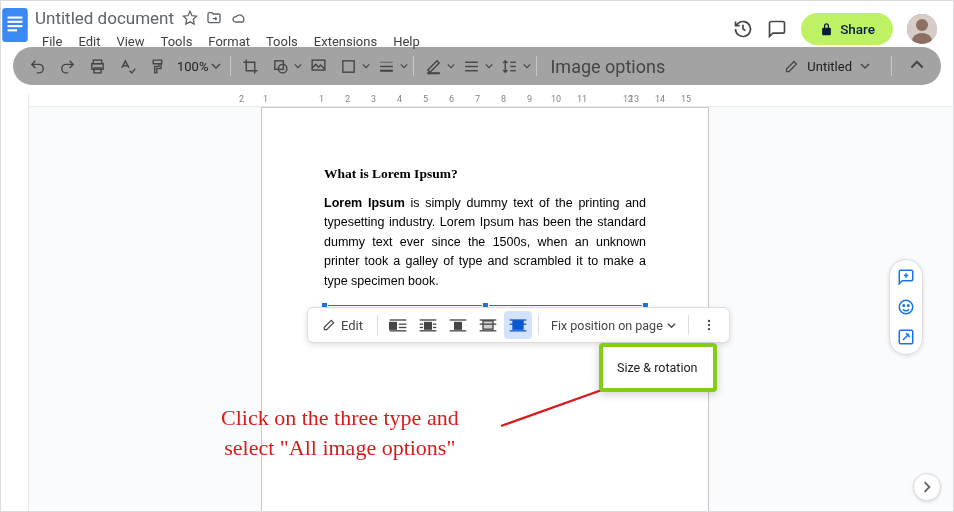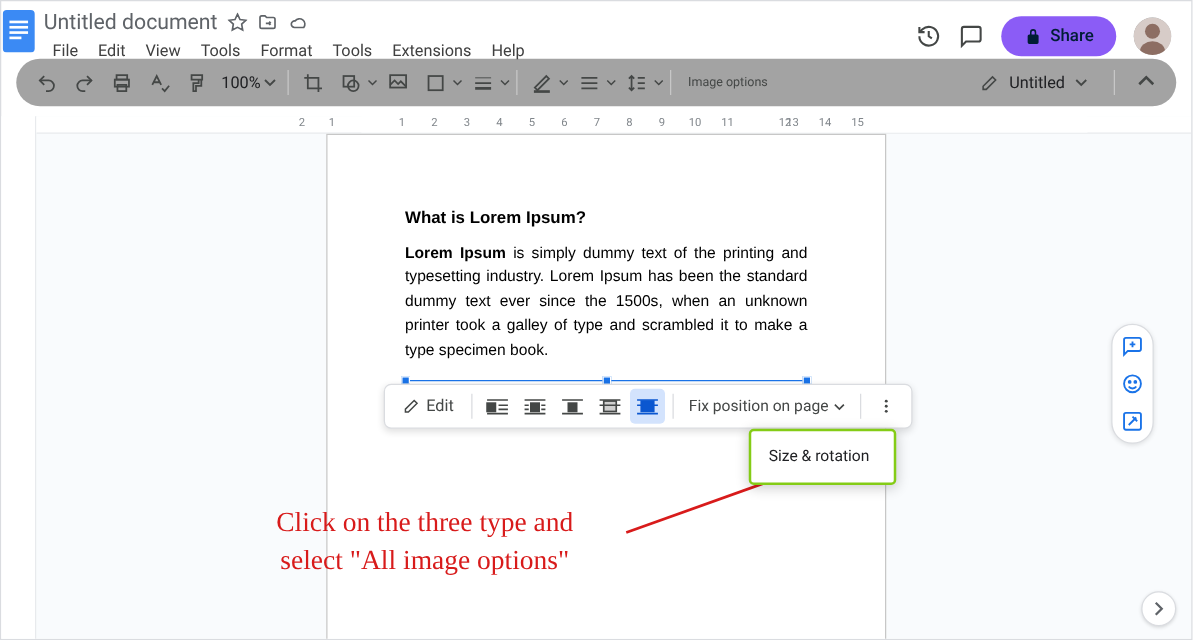--- a/index.html
+++ b/index.html
@@ -8,57 +8,57 @@
 .docs-icon { width: 28px; height: 36px; display: flex; align-items: center; justify-content: center; margin-right: 6px; }
 .docs-icon svg { width: 26px; height: 34px; }
 .title-area { display: flex; flex-direction: column; flex: 1; }
 .title-row { display: flex; align-items: center; gap: 8px; height: 22px; }
 .doc-title { font-size: 17px; color: #5f6368; font-weight: 400; }
 .title-icon { color: #5f6368; display: flex; align-items: center; }
 .menu-row { display: flex; gap: 2px; margin-top: 2px; }
 .menu-item { padding: 3px 7px; font-size: 13px; color: #404040; border-radius: 4px; cursor: pointer; }
 .header-right { display: flex; align-items: center; gap: 14px; padding-right: 4px; padding-top: 6px; }
 .header-icon { color: #444746; display: flex; }
-.share-btn { background: #8b5cf6; color: #001d35; border-radius: 32px; padding: 8px 18px; display: flex; align-items: center; gap: 6px; font-size: 13.5px; font-weight: 500; }
+.share-btn { background: #bef264; color: #001d35; border-radius: 32px; padding: 8px 18px; display: flex; align-items: center; gap: 6px; font-size: 13.5px; font-weight: 500; }
 .avatar { width: 30px; height: 30px; border-radius: 50%; background: linear-gradient(135deg, #888, #ccc); overflow: hidden; }
 .avatar svg { width: 30px; height: 30px; }
 .toolbar-wrap { padding: 0 12px 8px 12px; }
 .toolbar { background: #a3a3a3; border-radius: 24px; height: 38px; display: flex; align-items: center; padding: 0 10px; gap: 2px; }
 .tb-btn { width: 28px; height: 28px; display: flex; align-items: center; justify-content: center; border-radius: 4px; color: #444746; }
 .tb-sep { width: 1px; height: 20px; background: #c7c7c7; margin: 0 3px; }
 .tb-zoom { display: flex; align-items: center; gap: 3px; padding: 0 4px; font-size: 13px; color: #202124; }
-.tb-text { font-size: 10px; color: #444746; padding: 0 8px; }
+.tb-text { font-size: 18px; color: #444746; padding: 0 8px; }
 .tb-caret { color: #444746; }
 .tb-right { margin-left: auto; display: flex; align-items: center; gap: 8px; }
 .editing-btn { display: flex; align-items: center; gap: 8px; padding: 4px 10px; font-size: 13px; color: #202124; }
 .chevron-btn { width: 28px; height: 28px; display: flex; align-items: center; justify-content: center; color: #444746; }
 .workspace { display: flex; height: calc(512px - 46px - 46px); position: relative; background: #f9fbfd; }
 .ruler-v { width: 28px; background: #fff; border-right: 1px solid #e8eaed; }
 .doc-area { flex: 1; position: relative; overflow: hidden; }
 .ruler-h { height: 14px; background: #fff; position: relative; font-size: 9px; color: #80868b; display: flex; align-items: center; border-bottom: 1px solid #e8eaed; }
 .ruler-h .tick { position: absolute; top: 1px; }
 .ruler-hl { position: absolute; top: 0; left: 260px; right: 83px; height: 100%; background: #fff; }
 .page { position: absolute; top: 14px; left: 232px; width: 448px; height: 560px; background: #fff; border: 1px solid #c7c7c7; padding: 58px 62px; }
-.doc-heading { font-family: Liberation Sans, sans-serif; font-size: 13.5px; font-weight: 700; color: #000; margin-bottom: 12px; }
+.doc-heading { font-family: Liberation Serif, serif; font-size: 13.5px; font-weight: 700; color: #000; margin-bottom: 12px; }
 .doc-para { font-family: Arial, sans-serif; font-size: 12.5px; line-height: 1.55; text-align: justify; color: #000; }
 .doc-para b { font-weight: 700; }
 .selected-image { margin-top: 14px; position: relative; }
 .selected-image .img-body { height: 12px; background: linear-gradient(#000, #000) center/100% 4px no-repeat; border: 1.5px solid #1a73e8; position: relative; }
 .sel-handle { width: 7px; height: 7px; background: #1a73e8; border: 1px solid #fff; position: absolute; }
 .h-tl { top: -4px; left: -4px; } .h-tr { top: -4px; right: -4px; }
 .h-bl { bottom: -4px; left: -4px; } .h-br { bottom: -4px; right: -4px; }
 .h-tm { top: -4px; left: 50%; margin-left: -3px; } .h-bm { bottom: -4px; left: 50%; margin-left: -3px; }
 .h-ml { top: 50%; left: -4px; margin-top: -3px; } .h-mr { top: 50%; right: -4px; margin-top: -3px; }
 .img-toolbar { position: absolute; top: 214px; left: 306px; background: #fff; border: 1px solid #dadce0; border-radius: 6px; box-shadow: 0 2px 6px rgba(0,0,0,0.12); height: 36px; display: flex; align-items: center; padding: 0 6px; gap: 2px; z-index: 5; }
 .img-tb-btn { width: 28px; height: 28px; display: flex; align-items: center; justify-content: center; color: #444746; border-radius: 4px; }
 .img-tb-btn.active { background: #d3e3fd; color: #0b57d0; border-radius: 4px; }
 .img-tb-edit { display: flex; align-items: center; gap: 5px; padding: 0 8px; font-size: 13px; color: #444746; }
 .img-tb-sep { width: 1px; height: 20px; background: #dadce0; margin: 0 4px; }
 .img-tb-pos { font-size: 12.5px; color: #444746; padding: 0 6px; display: flex; align-items: center; gap: 4px; }
-.context-menu { position: absolute; top: 250px; left: 598px; width: 118px; background: #fff; border: 2px solid #84cc16; border-radius: 4px; box-shadow: 0 2px 10px rgba(0,0,0,0.2); padding: 6px 0; z-index: 10; }
+.context-menu { position: absolute; top: 250px; left: 598px; width: 118px; background: #fff; border: 4px solid #84cc16; border-radius: 4px; box-shadow: 0 2px 10px rgba(0,0,0,0.2); padding: 6px 0; z-index: 10; }
 .ctx-item { padding: 7px 14px; font-size: 12.5px; color: #202124; cursor: pointer; }
 .side-bubble { position: absolute; top: 166px; right: 30px; width: 34px; background: #fff; border: 1px solid #dadce0; border-radius: 18px; box-shadow: 0 1px 4px rgba(0,0,0,0.12); display: flex; flex-direction: column; align-items: center; padding: 8px 0; gap: 12px; z-index: 4; }
 .side-bubble .sb-icon { color: #1a73e8; display: flex; }
 .annotation { position: absolute; top: 310px; left: 220px; font-family: "Comic Sans MS", cursive; font-size: 22px; color: #d81b1b; line-height: 1.35; text-align: center; z-index: 3; }
 .arrow { position: absolute; top: 278px; left: 495px; z-index: 3; }
 .fab { position: absolute; bottom: 12px; right: 12px; width: 28px; height: 28px; border-radius: 50%; background: #fff; border: 1px solid #dadce0; box-shadow: 0 1px 3px rgba(0,0,0,0.15); display: flex; align-items: center; justify-content: center; color: #5f6368; }
 .wrap-icon { width: 20px; height: 16px; display: inline-block; }
 .combo-btn { display: flex; align-items: center; }
 </style>
 </head>

